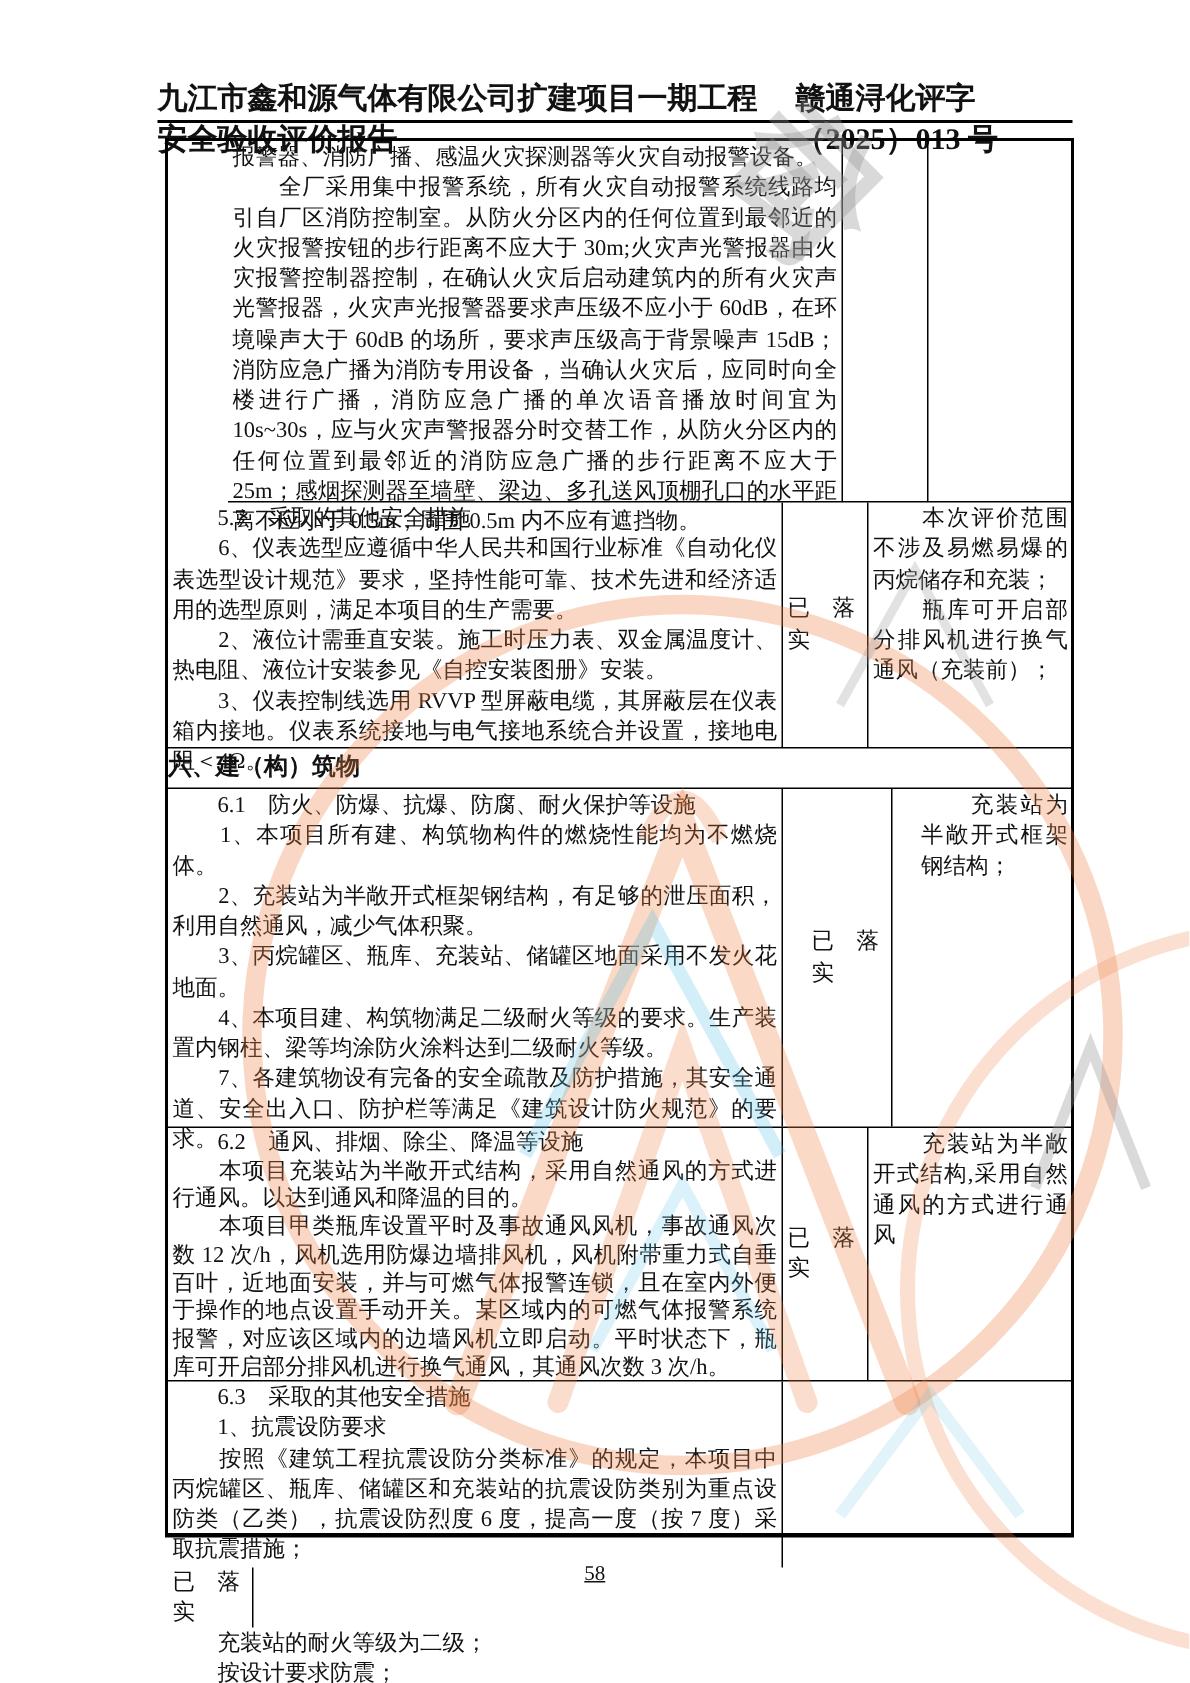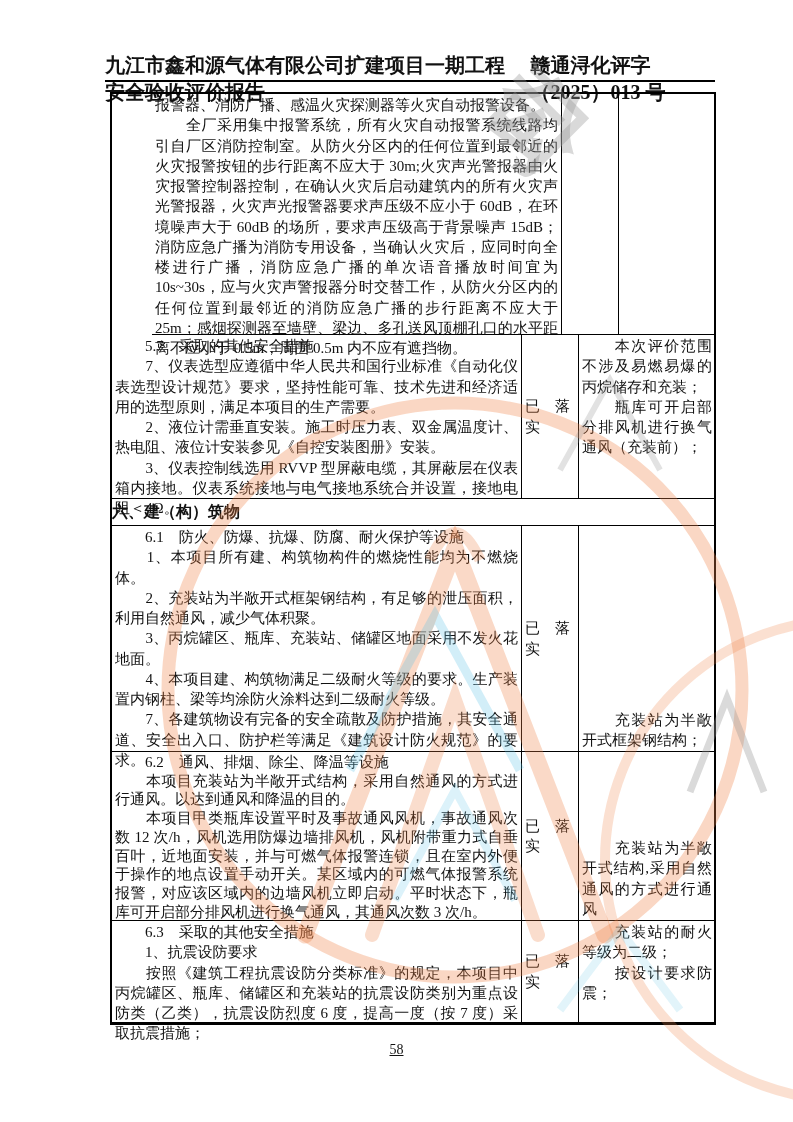--- a/index.html
+++ b/index.html
@@ -10,28 +10,28 @@
   }
   
   .pageheader{position:absolute;left:105px;top:52px;width:610px;display:flex;
     justify-content:space-between;align-items:flex-end;font-weight:bold;font-size:20px;gap:20px;}
   .header-rule{position:absolute;left:105px;top:80px;width:610px;height:2px;background:#000;}
   
   .doc-table{position:absolute;left:110px;top:92px;width:606px;
     border:2px solid #000;border-bottom:3px solid #000;box-sizing:border-box;
     font-size:15px;line-height:20.25px;}
   .row{display:flex;border-bottom:1.6px solid #000;box-sizing:border-box;align-items:stretch;}
-  .row:last-child{border-bottom:none;}
+  .row:last-child{border-bottom:none;flex-direction:column;}
   .r1{height:241px;margin-left:40px;} .r2{height:164px;} .r3{height:27px;}
-  .r4{height:226px;} .r5{height:169px;} .r6{height:101px;}
+  .r4{height:226px;gap:16px;} .r5{height:169px;} .r6{height:101px;}
   .c1{width:410px;box-sizing:border-box;border-right:1.6px solid #000;padding:1px 3px;}
   .c2{width:57px;box-sizing:border-box;border-right:1.6px solid #000;padding:0 1px 0 3px;
       display:flex;align-items:center;white-space:pre-line;font-family:Liberation Serif, serif;}
   .c3{flex:1;box-sizing:border-box;padding:1px 2px 1px 3px;}
-  .c3.vmid{display:flex;flex-direction:column;justify-content:flex-end;}
+  .c3.vmid{display:flex;flex-direction:column;justify-content:flex-start;}
   .c1.tight{line-height:18.7px;}
   p{margin:0;text-align:justify;}
   .section-row{display:block;text-align:left;font-weight:bold;line-height:25px;font-size:16px;}
   
   .pagenum{position:absolute;left:0;top:1042px;width:793px;text-align:center;font-size:14px;text-decoration:underline;}
   
   .wm-layer{position:absolute;left:0;top:0;width:793px;height:1122px;pointer-events:none;}
   .wm-grey-text{position:absolute;left:575px;top:30px;font-size:96px;line-height:1.05;
     color:rgba(145,145,145,0.35);writing-mode:vertical-rl;transform:rotate(45deg);
     transform-origin:50% 20%;letter-spacing:14px;font-weight:bold;}
@@ -52,21 +52,21 @@
         <p>报警器、消防广播、感温火灾探测器等火灾自动报警设备。</p>
         <p>　　全厂采用集中报警系统，所有火灾自动报警系统线路均引自厂区消防控制室。从防火分区内的任何位置到最邻近的火灾报警按钮的步行距离不应大于 30m;火灾声光警报器由火灾报警控制器控制，在确认火灾后启动建筑内的所有火灾声光警报器，火灾声光报警器要求声压级不应小于 60dB，在环境噪声大于 60dB 的场所，要求声压级高于背景噪声 15dB；消防应急广播为消防专用设备，当确认火灾后，应同时向全楼进行广播，消防应急广播的单次语音播放时间宜为 10s~30s，应与火灾声警报器分时交替工作，从防火分区内的任何位置到最邻近的消防应急广播的步行距离不应大于 25m；感烟探测器至墙壁、梁边、多孔送风顶棚孔口的水平距离不应小于 0.5m，周围 0.5m 内不应有遮挡物。</p>
       </div>
     <div class="c2"></div>
     <div class="c3"></div>
   </div>
 
   <div class="row r2">
     <div class="c1">
         <p>　　5.7　采取的其他安全措施</p>
-        <p>　　7、仪表选型应遵循中华人民共和国行业标准《自动化仪表选型设计规范》要求，坚持性能可靠、技术先进和经济适用的选型原则，满足本项目的生产需要。</p>
+        <p>　　6、仪表选型应遵循中华人民共和国行业标准《自动化仪表选型设计规范》要求，坚持性能可靠、技术先进和经济适用的选型原则，满足本项目的生产需要。</p>
         <p>　　2、液位计需垂直安装。施工时压力表、双金属温度计、热电阻、液位计安装参见《自控安装图册》安装。</p>
         <p>　　3、仪表控制线选用 RVVP 型屏蔽电缆，其屏蔽层在仪表箱内接地。仪表系统接地与电气接地系统合并设置，接地电阻＜4Ω。</p>
       </div>
     <div class="c2">已　落
 实</div>
     <div class="c3">
         <p>　　本次评价范围不涉及易燃易爆的丙烷储存和充装；</p>
         <p>　　瓶库可开启部分排风机进行换气通风（充装前）；</p>
       </div>
   </div>

